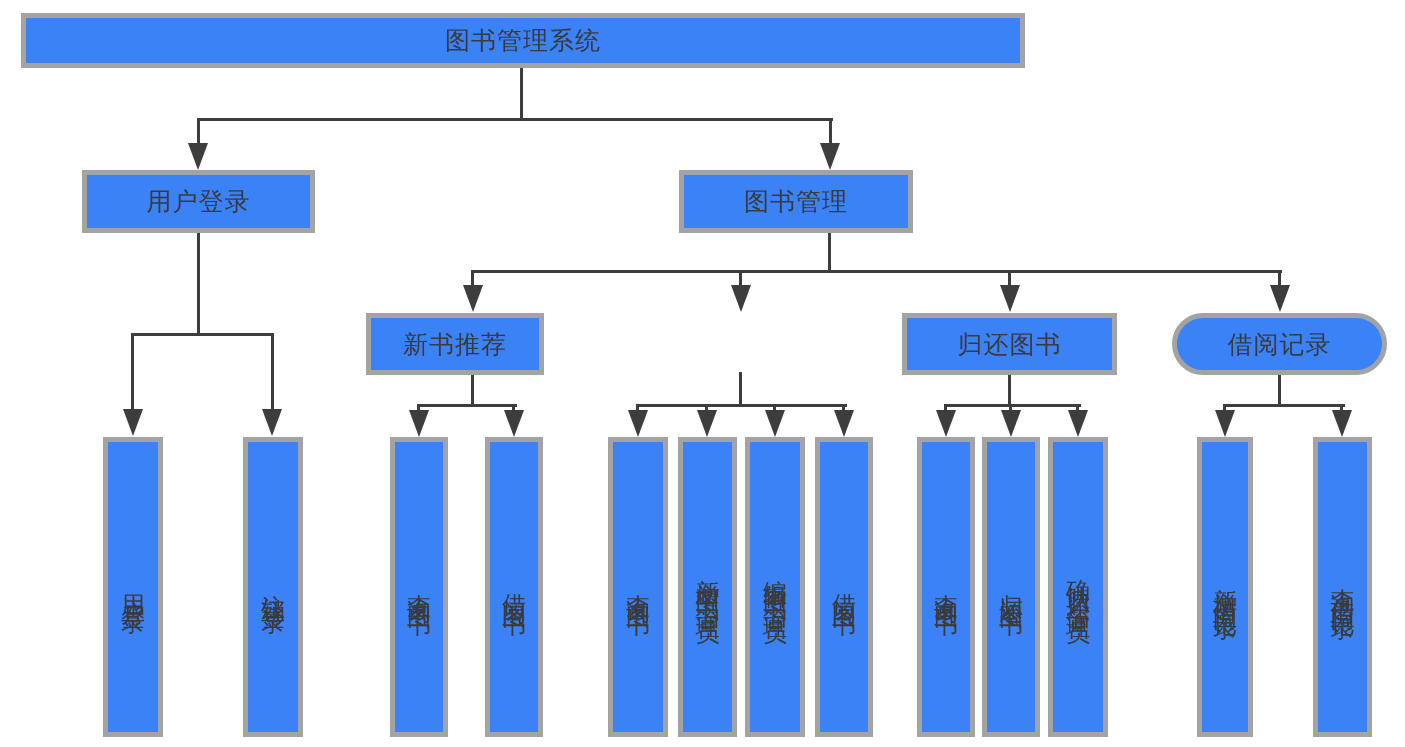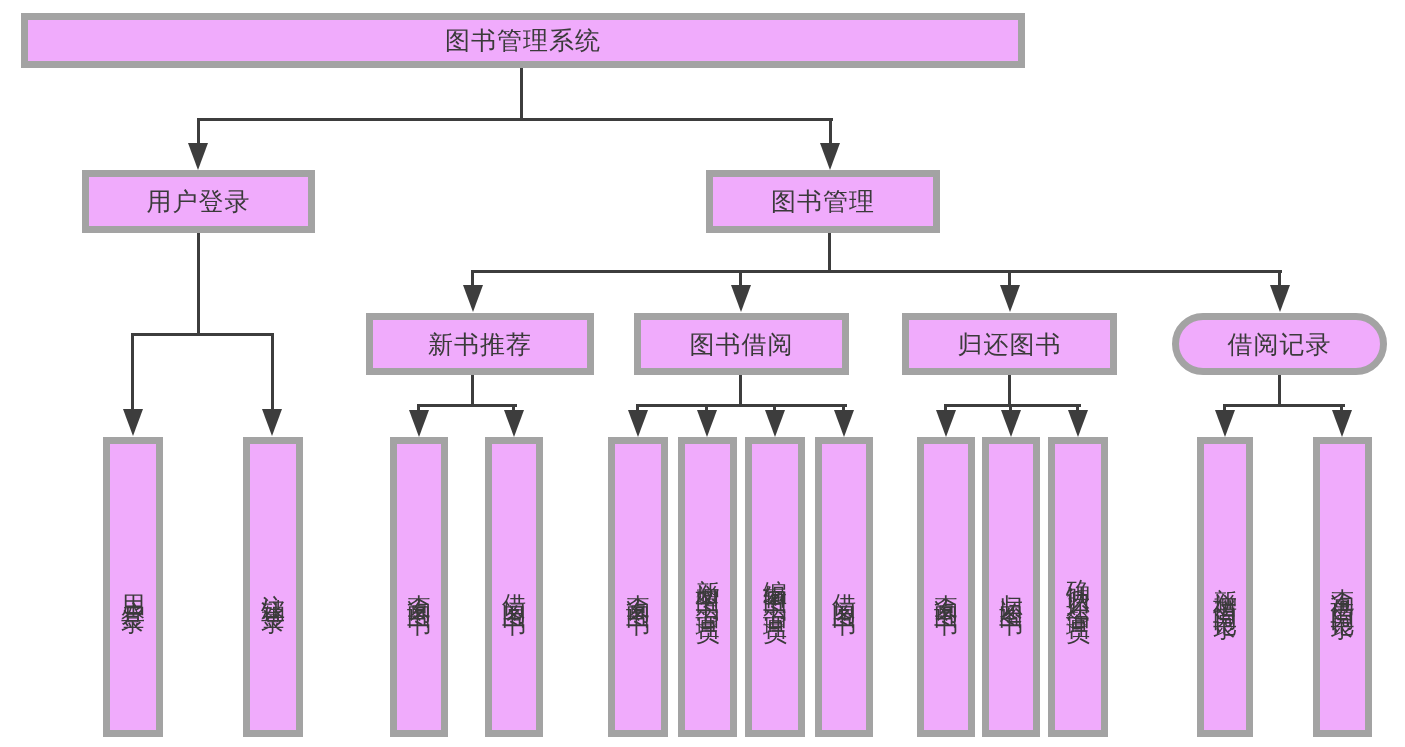--- a/index.html
+++ b/index.html
@@ -1,18 +1,18 @@
 <!DOCTYPE html>
 <html><head>
 <meta charset="utf-8">
 <style>
   html,body{margin:0;padding:0;background:#fff;}
   .canvas{position:relative;width:1405px;height:747px;background:#ffffff;
           font-family:"Liberation Sans",sans-serif;overflow:hidden;}
-  .box{position:absolute;border:7px solid #a3a3a3;background:#f0abfc;box-sizing:border-box;
+  .box{position:absolute;border:5px solid #a3a3a3;background:#3b82f6;box-sizing:border-box;
        display:flex;align-items:center;justify-content:center;color:#3a3a3a;z-index:2;}
   .hbox{font-size:25px;letter-spacing:1px;}
   .vbox .vtext{writing-mode:vertical-rl;font-size:24px;letter-spacing:6px;line-height:1;}
   .lv{position:absolute;width:3px;background:#3d3d3d;z-index:1;}
   .lh{position:absolute;height:3px;background:#3d3d3d;z-index:1;}
   .arrow{position:absolute;width:0;height:0;border-left:10px solid transparent;
          border-right:10px solid transparent;border-top:27px solid #3d3d3d;z-index:1;}
   .watermark{position:absolute;left:1188px;top:714px;font-size:19px;color:#9b9b9b;
              letter-spacing:1px;z-index:5;white-space:nowrap;}
 </style>
@@ -80,29 +80,26 @@
   <div class="lv" style="left:1340px;top:404px;height:9px;"></div>
   <div class="arrow" style="left:1332px;top:410px;"></div>
 
   <div class="box hbox" style="left:21px;top:13px;width:1004px;height:55px;">
     <span>图书管理系统</span>
   </div>
 
   <div class="box hbox" style="left:82px;top:170px;width:233px;height:63px;">
     <span>用户登录</span>
   </div>
-  <div class="box hbox" style="left:706px;top:170px;width:234px;height:63px;">
+  <div class="box hbox" style="left:679px;top:170px;width:234px;height:63px;">
     <span>图书管理</span>
   </div>
 
-  <div class="box hbox" style="left:366px;top:313px;width:228px;height:62px;">
+  <div class="box hbox" style="left:366px;top:313px;width:178px;height:62px;">
     <span>新书推荐</span>
-  </div>
-  <div class="box hbox" style="left:634px;top:313px;width:215px;height:62px;">
-    <span>图书借阅</span>
   </div>
   <div class="box hbox" style="left:902px;top:313px;width:215px;height:62px;">
     <span>归还图书</span>
   </div>
   <div class="box hbox" style="left:1172px;top:313px;width:215px;height:62px;border-radius:31px;">
     <span>借阅记录</span>
   </div>
 
   <div class="box vbox" style="left:103px;top:437px;width:60px;height:300px;">
     <span class="vtext">用户登录</span>

